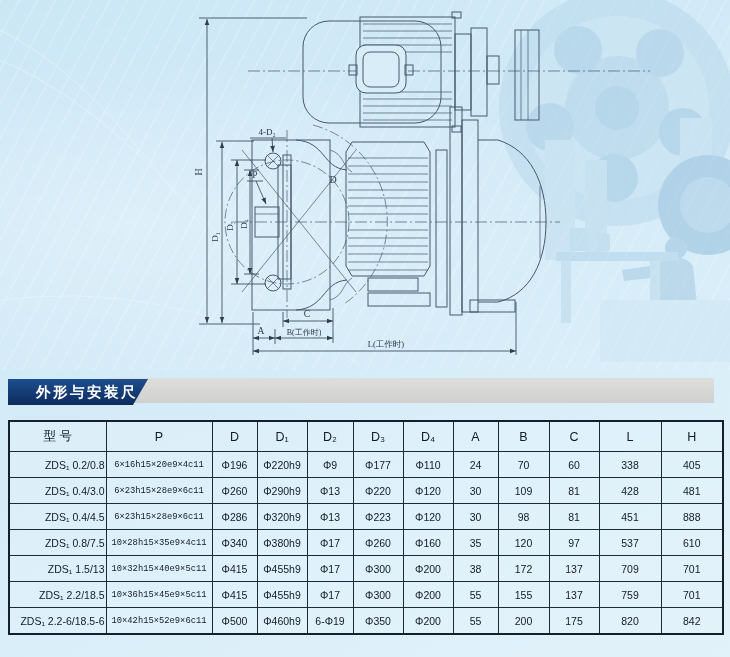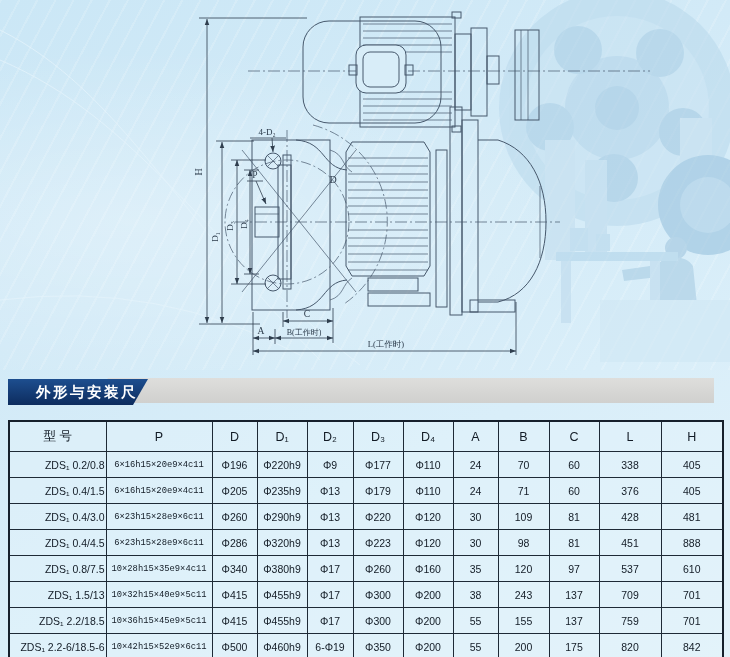--- a/index.html
+++ b/index.html
@@ -264,34 +264,20 @@
         <td>Φ9</td>
         <td>Φ177</td>
         <td>Φ110</td>
         <td>24</td>
         <td>70</td>
         <td>60</td>
         <td>338</td>
         <td>405</td>
       </tr>
       <tr>
-        <td class="model">ZDS₁ 0.4/1.5</td>
-        <td class="pcol">6×16h15×20e9×4c11</td>
-        <td>Φ205</td>
-        <td>Φ235h9</td>
-        <td>Φ13</td>
-        <td>Φ179</td>
-        <td>Φ110</td>
-        <td>24</td>
-        <td>71</td>
-        <td>60</td>
-        <td>376</td>
-        <td>405</td>
-      </tr>
-      <tr>
         <td class="model">ZDS₁ 0.4/3.0</td>
         <td class="pcol">6×23h15×28e9×6c11</td>
         <td>Φ260</td>
         <td>Φ290h9</td>
         <td>Φ13</td>
         <td>Φ220</td>
         <td>Φ120</td>
         <td>30</td>
         <td>109</td>
         <td>81</td>
@@ -328,21 +314,21 @@
       </tr>
       <tr>
         <td class="model">ZDS₁ 1.5/13</td>
         <td class="pcol">10×32h15×40e9×5c11</td>
         <td>Φ415</td>
         <td>Φ455h9</td>
         <td>Φ17</td>
         <td>Φ300</td>
         <td>Φ200</td>
         <td>38</td>
-        <td>243</td>
+        <td>172</td>
         <td>137</td>
         <td>709</td>
         <td>701</td>
       </tr>
       <tr>
         <td class="model">ZDS₁ 2.2/18.5</td>
         <td class="pcol">10×36h15×45e9×5c11</td>
         <td>Φ415</td>
         <td>Φ455h9</td>
         <td>Φ17</td>

